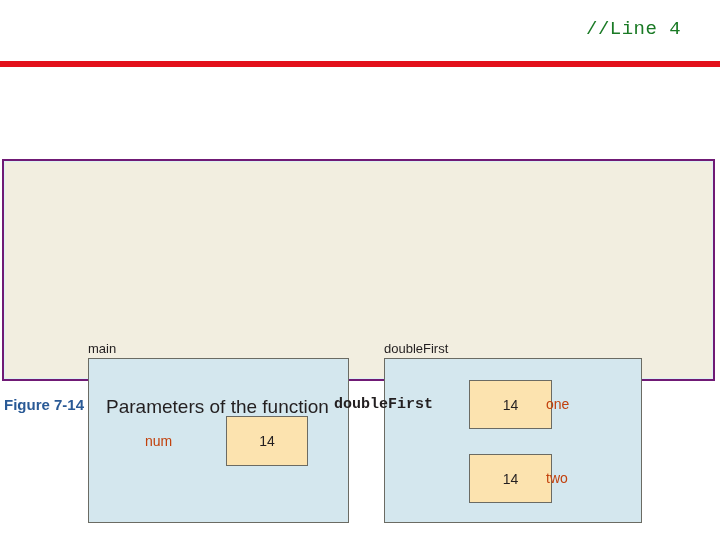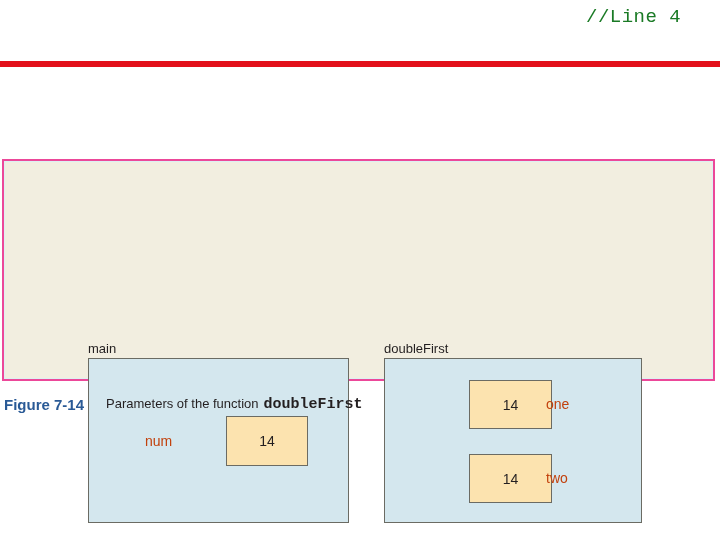--- a/index.html
+++ b/index.html
@@ -29,21 +29,21 @@
     top: 6px;
     font-family: "Liberation Mono", "DejaVu Sans Mono", monospace;
     font-size: 19px;
     letter-spacing: 0.5px;
     color: #000000;
     white-space: pre;
   }
   #code-comment {
     position: absolute;
     left: 586px;
-    top: 6px;
+    top: 18px;
     font-family: "Liberation Mono", "DejaVu Sans Mono", monospace;
     font-size: 19px;
     letter-spacing: 0.5px;
     color: #1a7a25;
     white-space: pre;
   }
 
   
   #divider {
     position: absolute;
@@ -55,21 +55,21 @@
   }
 
   
   #figure-frame {
     position: absolute;
     left: 2px;
     top: 159px;
     width: 713px;
     height: 222px;
     background: #f2eee0;
-    border: 2px solid #ec4899;
+    border: 2px solid #701a75;
     box-sizing: border-box;
     box-shadow: inset 0 0 0 1px #ddf0f3;
     padding-left: 24px;
   }
 
   
   .frame-label {
     position: absolute;
     font-family: "Liberation Sans", sans-serif;
     font-size: 13px;
@@ -128,21 +128,21 @@
   }
   #caption-number {
     font-family: "Liberation Sans", sans-serif;
     font-size: 15px;
     font-weight: bold;
     color: #2a5a96;
     margin-right: 22px;
   }
   #caption-text {
     font-family: "Liberation Sans", sans-serif;
-    font-size: 13px;
+    font-size: 19px;
     color: #231f20;
   }
   #caption-code {
     font-family: "Liberation Mono", "DejaVu Sans Mono", monospace;
     font-size: 15px;
     font-weight: bold;
     color: #231f20;
     margin-left: 5px;
   }
 </style>

